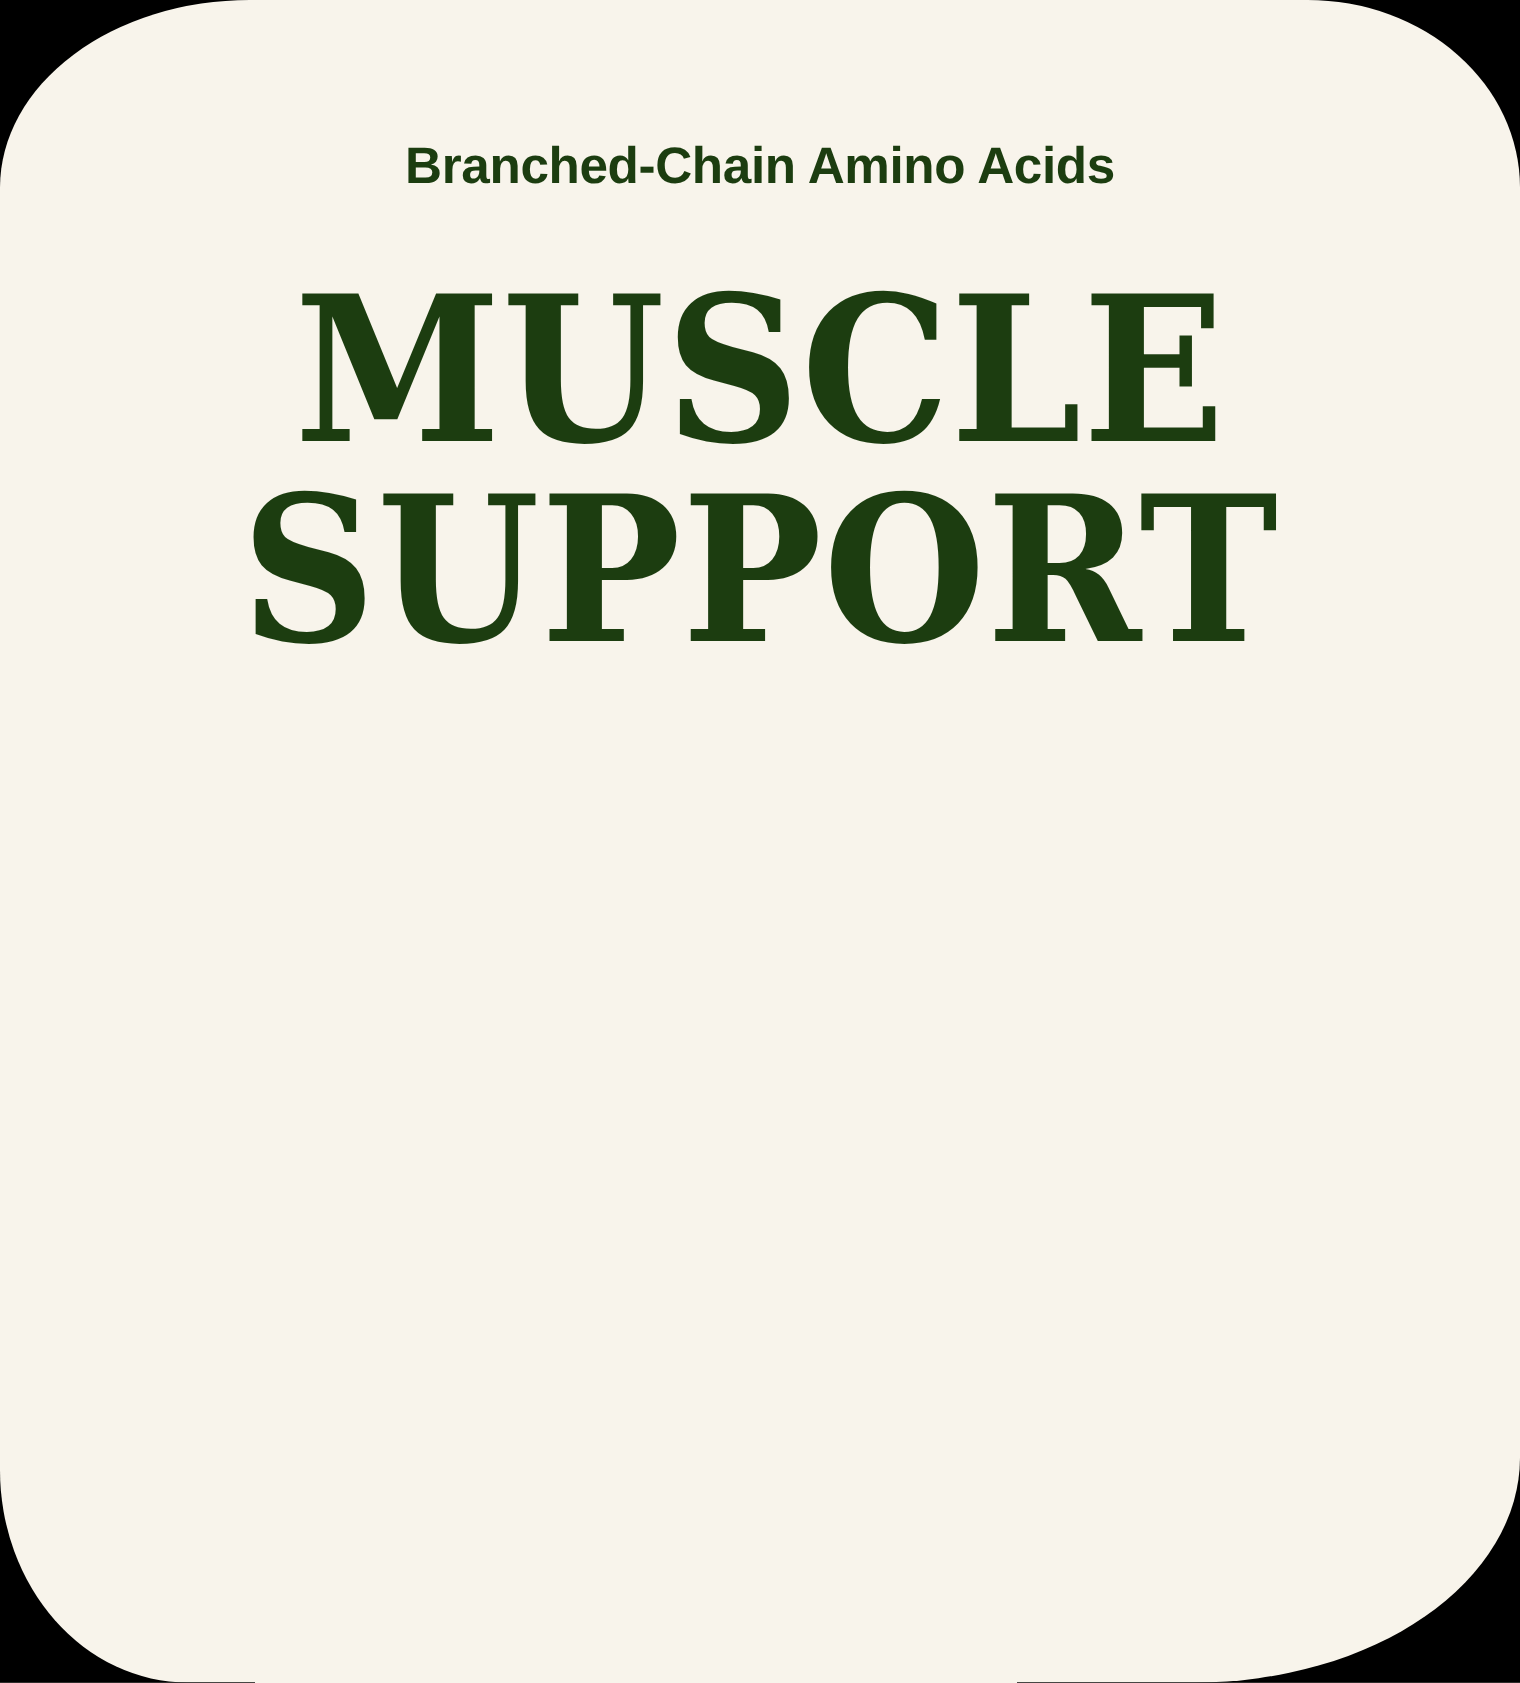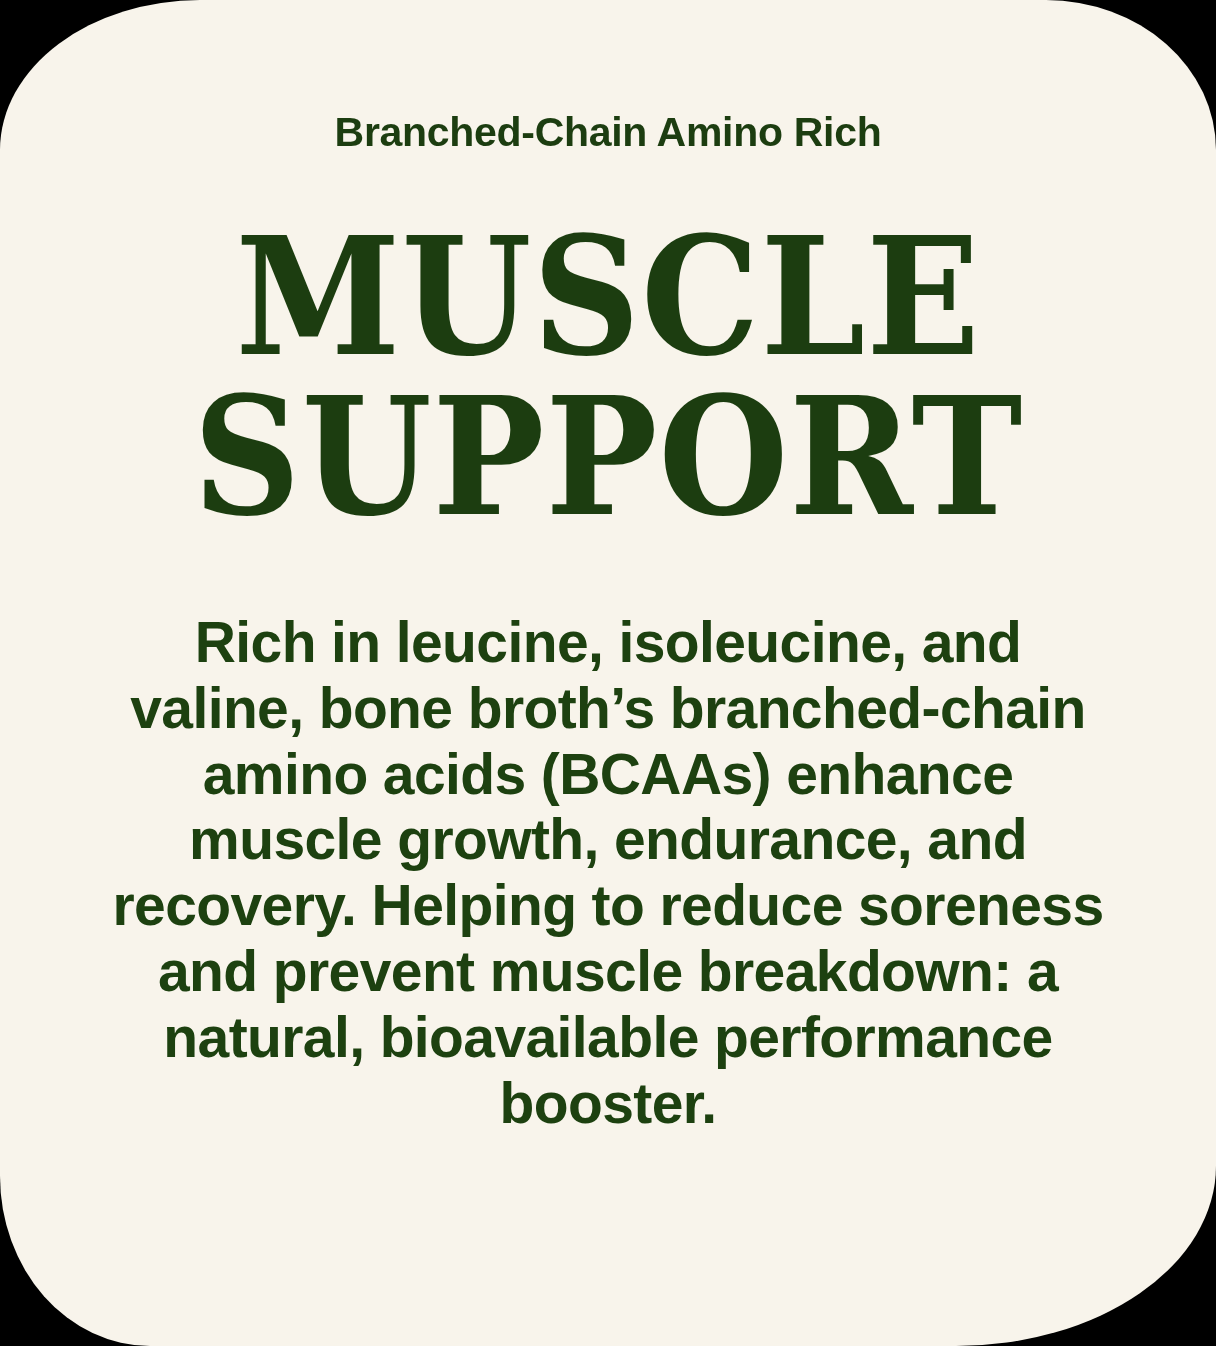--- a/index.html
+++ b/index.html
@@ -92,22 +92,21 @@
 </style>
 </head>
 <body>
 
 <div id="stage">
 
   <div id="blob-card"></div>
 
   <div id="card-content">
 
-    <p class="eyebrow">Branched-Chain Amino Rich</p>
+    <p class="eyebrow">Branched-Chain Amino Acids</p>
 
     <h1 class="display-heading">MUSCLE
 SUPPORT</h1>
 
-    <p class="body-copy">Rich in leucine, isoleucine, and valine, bone broth’s branched-chain amino acids (BCAAs) enhance muscle growth, endurance, and recovery. Helping to reduce soreness and prevent muscle breakdown: a natural, bioavailable performance booster.</p>
 
   </div>
 
 </div>
 
 </body></html>

